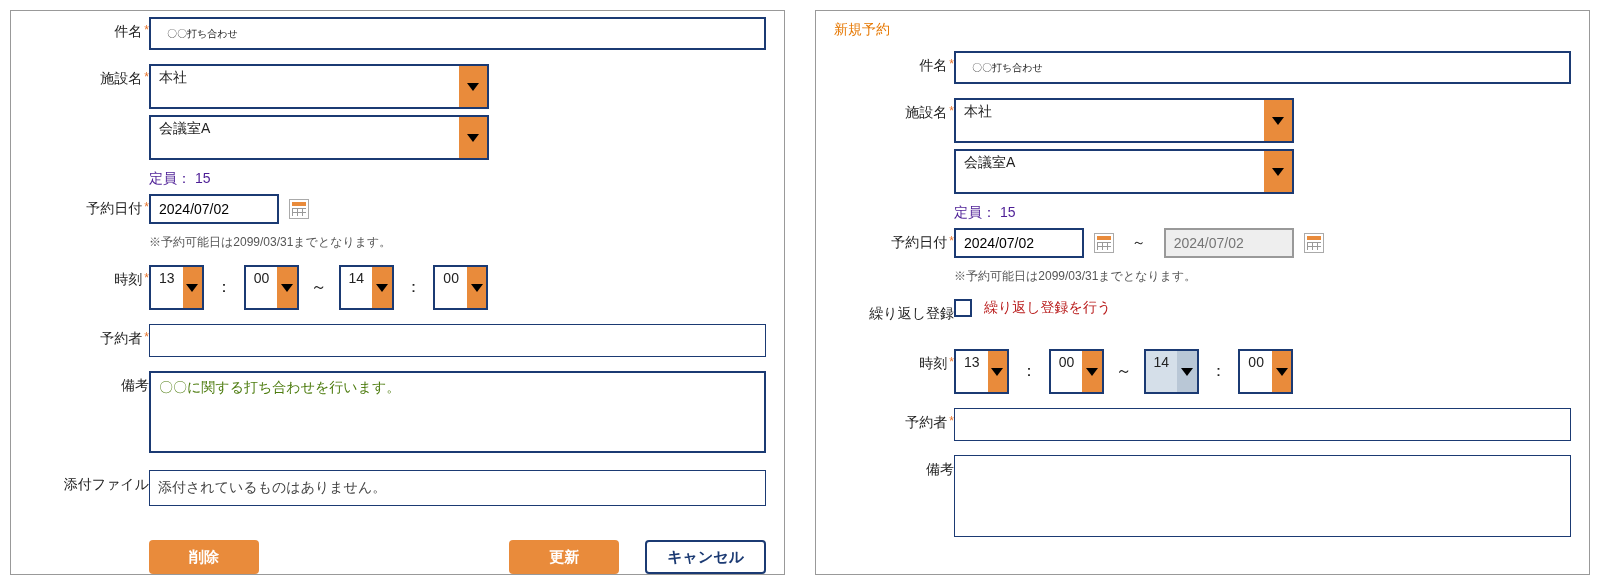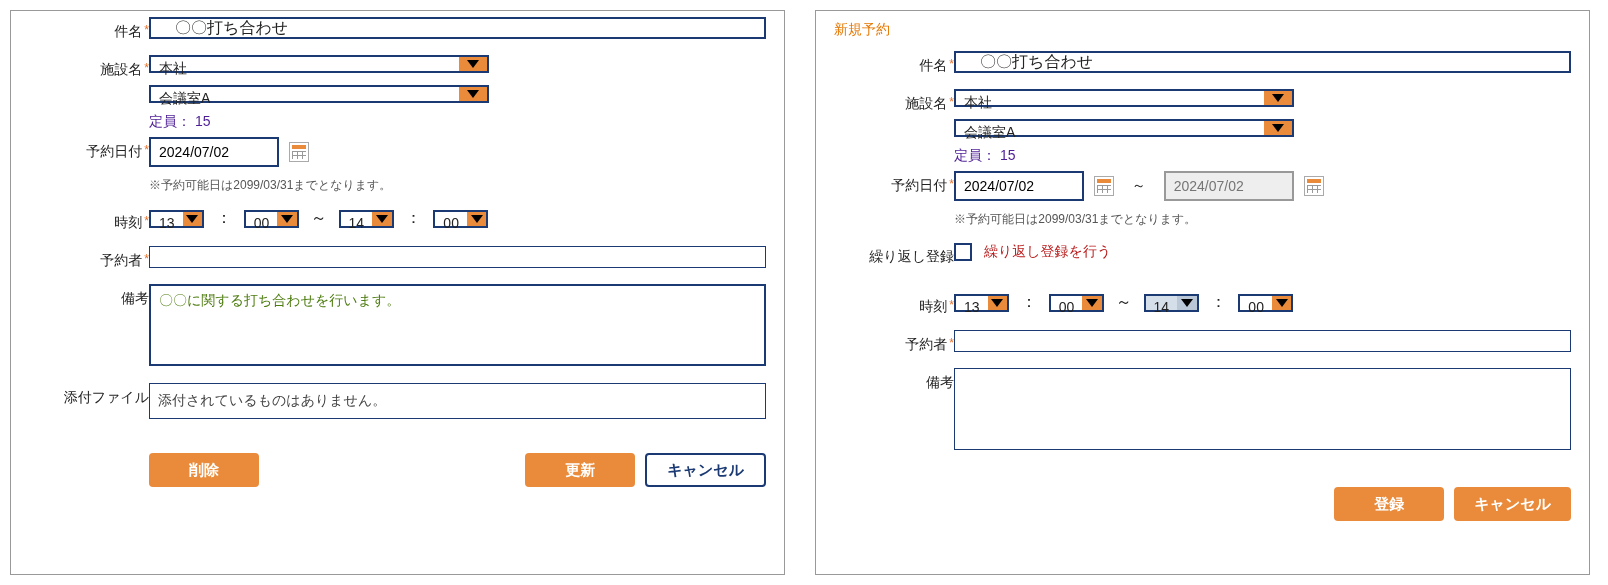--- a/index.html
+++ b/index.html
@@ -26,31 +26,31 @@
   .scroll-area::-webkit-scrollbar { width: 14px; }
   .scroll-area::-webkit-scrollbar-thumb { background: #c0c0c0; border-radius: 2px; }
   .scroll-area::-webkit-scrollbar-track { background: #f0f0f0; }
   .form-row { display: flex; margin-bottom: 14px; font-size: 14px; }
   .form-row.tight { margin-bottom: 6px; }
   .label-col { width: 120px; padding-top: 6px; color: #222; text-align: right; }
   .req { color: #e6732b; font-size: 12px; margin-left: 2px; vertical-align: top; }
   .field-col { flex: 1; }
   .txt-input {
     width: 100%;
-    height: 22px;
+    height: 33px;
     border: 2px solid #1b3a73;
-    padding: 2px 24px;
-    font-size: 16px;
+    padding: 2px 16px;
+    font-size: 10px;
     color: #222;
   }
   .txt-input.readonly { border: 1px solid #1b3a73; background: #fff; color: #999; }
   .select-wrap {
     display: inline-flex;
     border: 2px solid #1b3a73;
-    height: 18px;
+    height: 45px;
     vertical-align: middle;
     background: #fff;
   }
   .select-wrap.wide { width: 340px; }
   .select-wrap.narrow { width: 55px; }
   .select-value { flex: 1; padding: 3px 8px; font-size: 14px; color: #222; }
   .select-btn {
     width: 28px;
     background: #e98b3b;
     display: flex;
@@ -80,21 +80,21 @@
   }
   .note { font-size: 12px; color: #555; margin-top: 10px; }
   .cap { font-size: 14px; color: #4c1d95; margin-top: 10px; }
   .time-sep { display: inline-block; margin: 0 8px; color: #222; font-size: 16px; vertical-align: middle; }
   .textarea {
     width: 100%; height: 82px; border: 2px solid #1b3a73;
     padding: 6px 8px; font-size: 14px; resize: none; color: #4d7c0f;
   }
   .textarea.thin { border-width: 1px; }
   .attach-box { width: 100%; min-height: 36px; border: 1px solid #1b3a73; padding: 8px; font-size: 14px; color: #444; }
-  .btn-row { display: flex; gap: 10px; margin-top: 20px; }
+  .btn-row { display: flex; gap: 26px; margin-top: 20px; }
   .btn {
     height: 34px; padding: 0 20px; border-radius: 4px;
     font-size: 15px; display: inline-flex; align-items: center; justify-content: center;
     cursor: pointer; font-weight: bold;
   }
   .btn-orange { background: #e98b3b; color: #fff; border: none; min-width: 110px; }
   .btn-outline { background: #fff; color: #1b3a73; border: 2px solid #1b3a73; min-width: 110px; }
   .spacer { flex: 1; }
   .chk { display:inline-block; width:18px; height:18px; border:2px solid #1b3a73; vertical-align:middle; margin-right:8px; cursor:pointer; }
   .chk-label { font-size:14px; color:#b91c1c; vertical-align:middle;margin-top:16px; }

